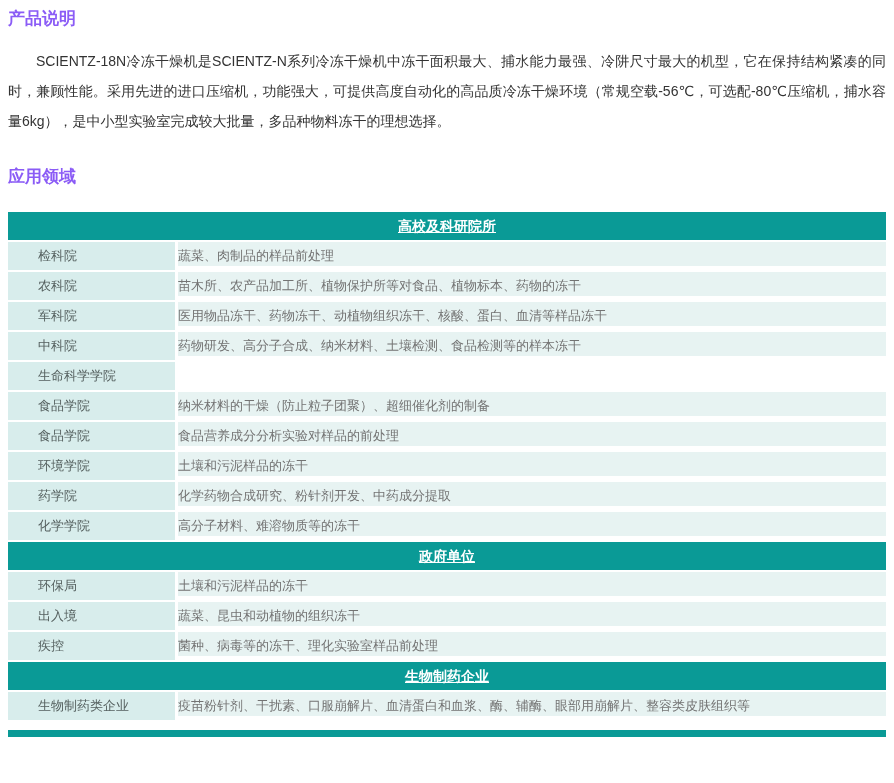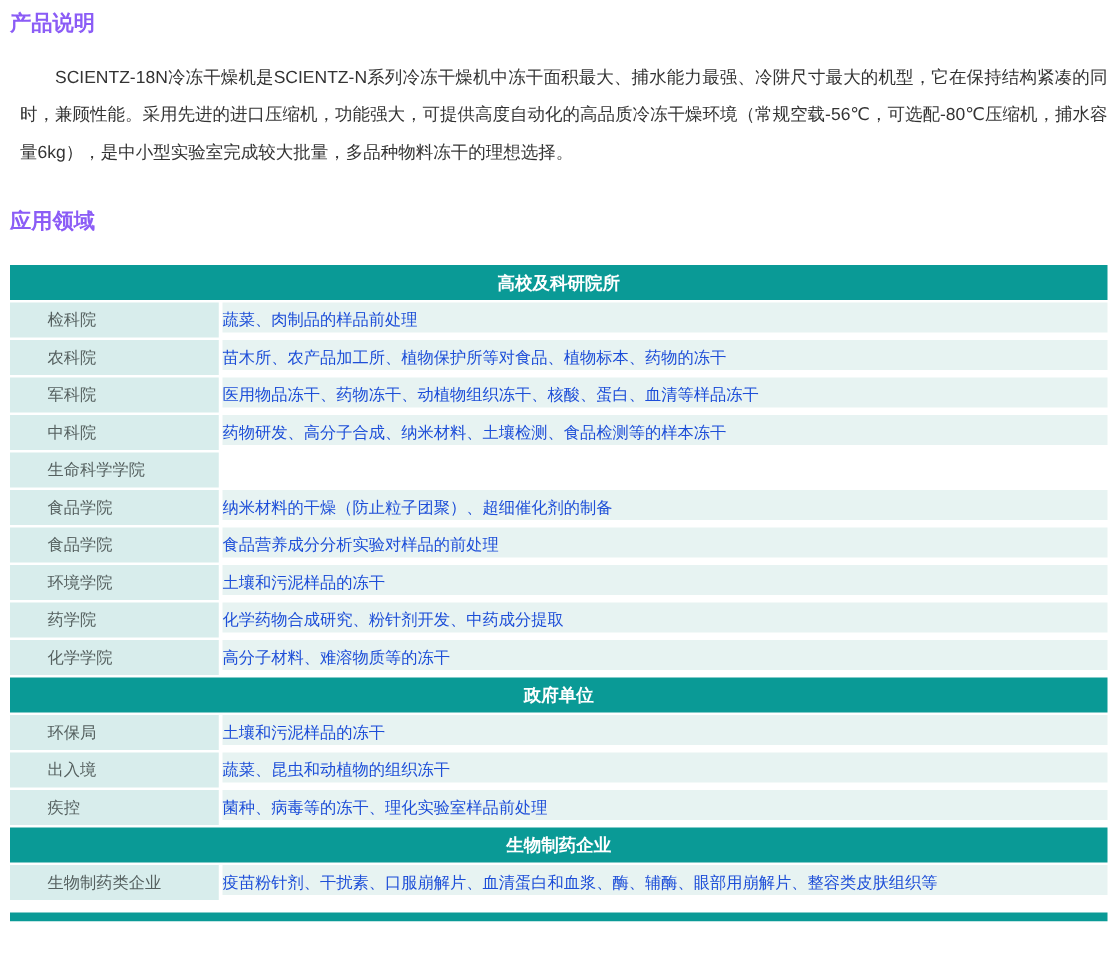--- a/index.html
+++ b/index.html
@@ -17,21 +17,21 @@
     overflow: hidden;
   }
   .sec-heading {
     font-size: 17px;
     font-weight: 700;
     color: #8b5cf6;
     line-height: 22px;
     margin: 0;
   }
   .desc {
-    margin: 16px 0 0 8px;
+    margin: 16px 0 0 0;
     font-size: 14px;
     color: #333333;
     line-height: 30px;
     text-indent: 2em;
     text-align: justify;
   }
   .heading-2 {
     margin-top: 30px;
   }
   .app-table {
@@ -40,20 +40,21 @@
   }
   .sec-header {
     height: 28px;
     line-height: 28px;
     margin-bottom: 2px;
     background: var(--teal, #0a9a96);
     color: var(--header-text, #ffffff);
     font-size: 14px;
     font-weight: 700;
     text-align: center;
+    text-decoration: underline;
   }
   .t-row {
     display: flex;
     margin-bottom: 2px;
   }
   .t-label {
     width: 167px;
     flex: 0 0 167px;
     height: 28px;
     line-height: 28px;
@@ -64,21 +65,21 @@
     box-sizing: border-box;
     margin-right: 3px;
     white-space: nowrap;
     overflow: hidden;
   }
   .t-value {
     flex: 1 1 auto;
     height: 24px;
     line-height: 28px;
     background: var(--value-bg, #e7f3f2);
-    color: #1d4ed8;
+    color: #737373;
     font-size: 13px;
     box-sizing: border-box;
     white-space: nowrap;
     overflow: hidden;
   }
   .partial-bar {
     margin-top: 10px;
     width: 878px;
     height: 7px;
     background: var(--teal, #0a9a96);

